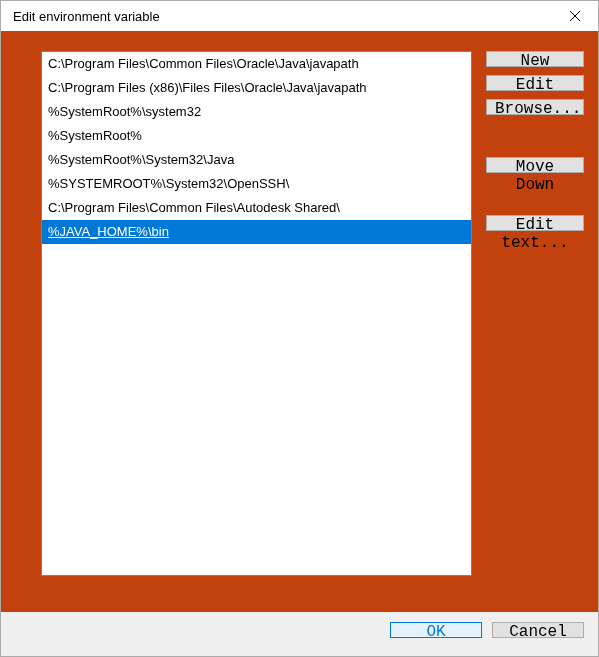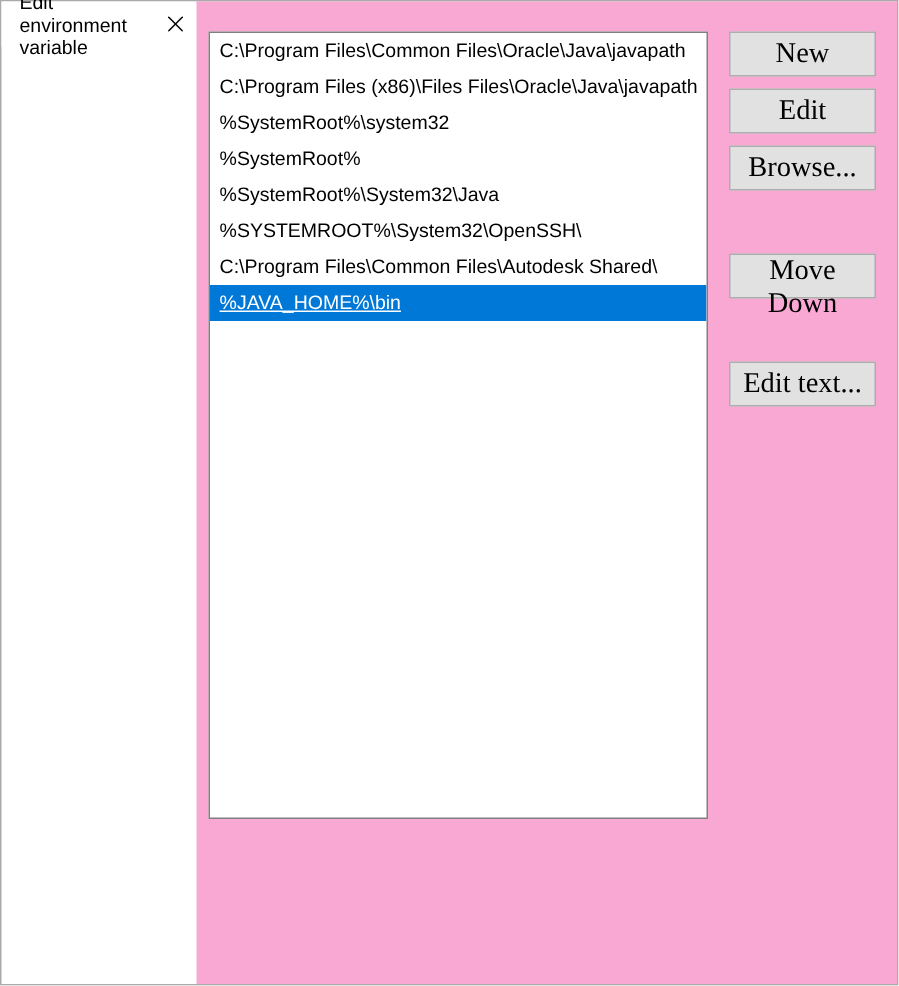--- a/index.html
+++ b/index.html
@@ -13,20 +13,21 @@
       background: #f0f0f0;
       width: 599px;
       height: 657px;
       overflow: hidden;
     }
     .dialog {
       background: #ffffff;
       width: 599px;
       height: 657px;
       display: flex;
+      flex-direction: column;
       border: 1px solid #aaa;
     }
     .titlebar {
       display: flex;
       align-items: center;
       justify-content: space-between;
       height: 30px;
       padding: 0 0 0 12px;
       background: #ffffff;
     }
@@ -42,23 +43,23 @@
       justify-content: center;
       cursor: pointer;
     }
     .close-btn svg {
       width: 10px;
       height: 10px;
     }
     .content {
       flex: 1;
       display: flex;
-      padding: 20px 14px 10px 8px;
+      padding: 20px 14px 10px 40px;
       gap: 14px;
-      background: #f9a8d4;
+      background: #c2410c;
     }
     .list-box {
       flex: 1;
       background: #ffffff;
       border: 1px solid #808080;
       overflow-y: auto;
       height: 525px;
     }
     .list-item {
       padding: 3px 6px;
@@ -75,25 +76,25 @@
       color: #ffffff;
       text-decoration: underline;
     }
     .button-column {
       display: flex;
       flex-direction: column;
       gap: 8px;
       width: 98px;
     }
     .win-button {
-      height: 30px;
+      height: 16px;
       background: #e1e1e1;
       border: 1px solid #adadad;
-      font-family: Liberation Serif, serif;
-      font-size: 19px;
+      font-family: Liberation Mono, monospace;
+      font-size: 16px;
       color: #000;
       cursor: pointer;
       padding: 0 8px;
     }
     .btn-gap {
       height: 26px;
     }
     .footer {
       display: flex;
       justify-content: flex-end;
@@ -140,13 +141,17 @@
       <button class="win-button">New</button>
       <button class="win-button">Edit</button>
       <button class="win-button">Browse...</button>
       <div class="btn-gap"></div>
       <button class="win-button">Move Down</button>
       <div class="btn-gap"></div>
       <button class="win-button">Edit text...</button>
     </div>
   </div>
 
+  <div class="footer">
+    <button class="win-button primary">OK</button>
+    <button class="win-button">Cancel</button>
+  </div>
 </div>
 
 </body></html>

